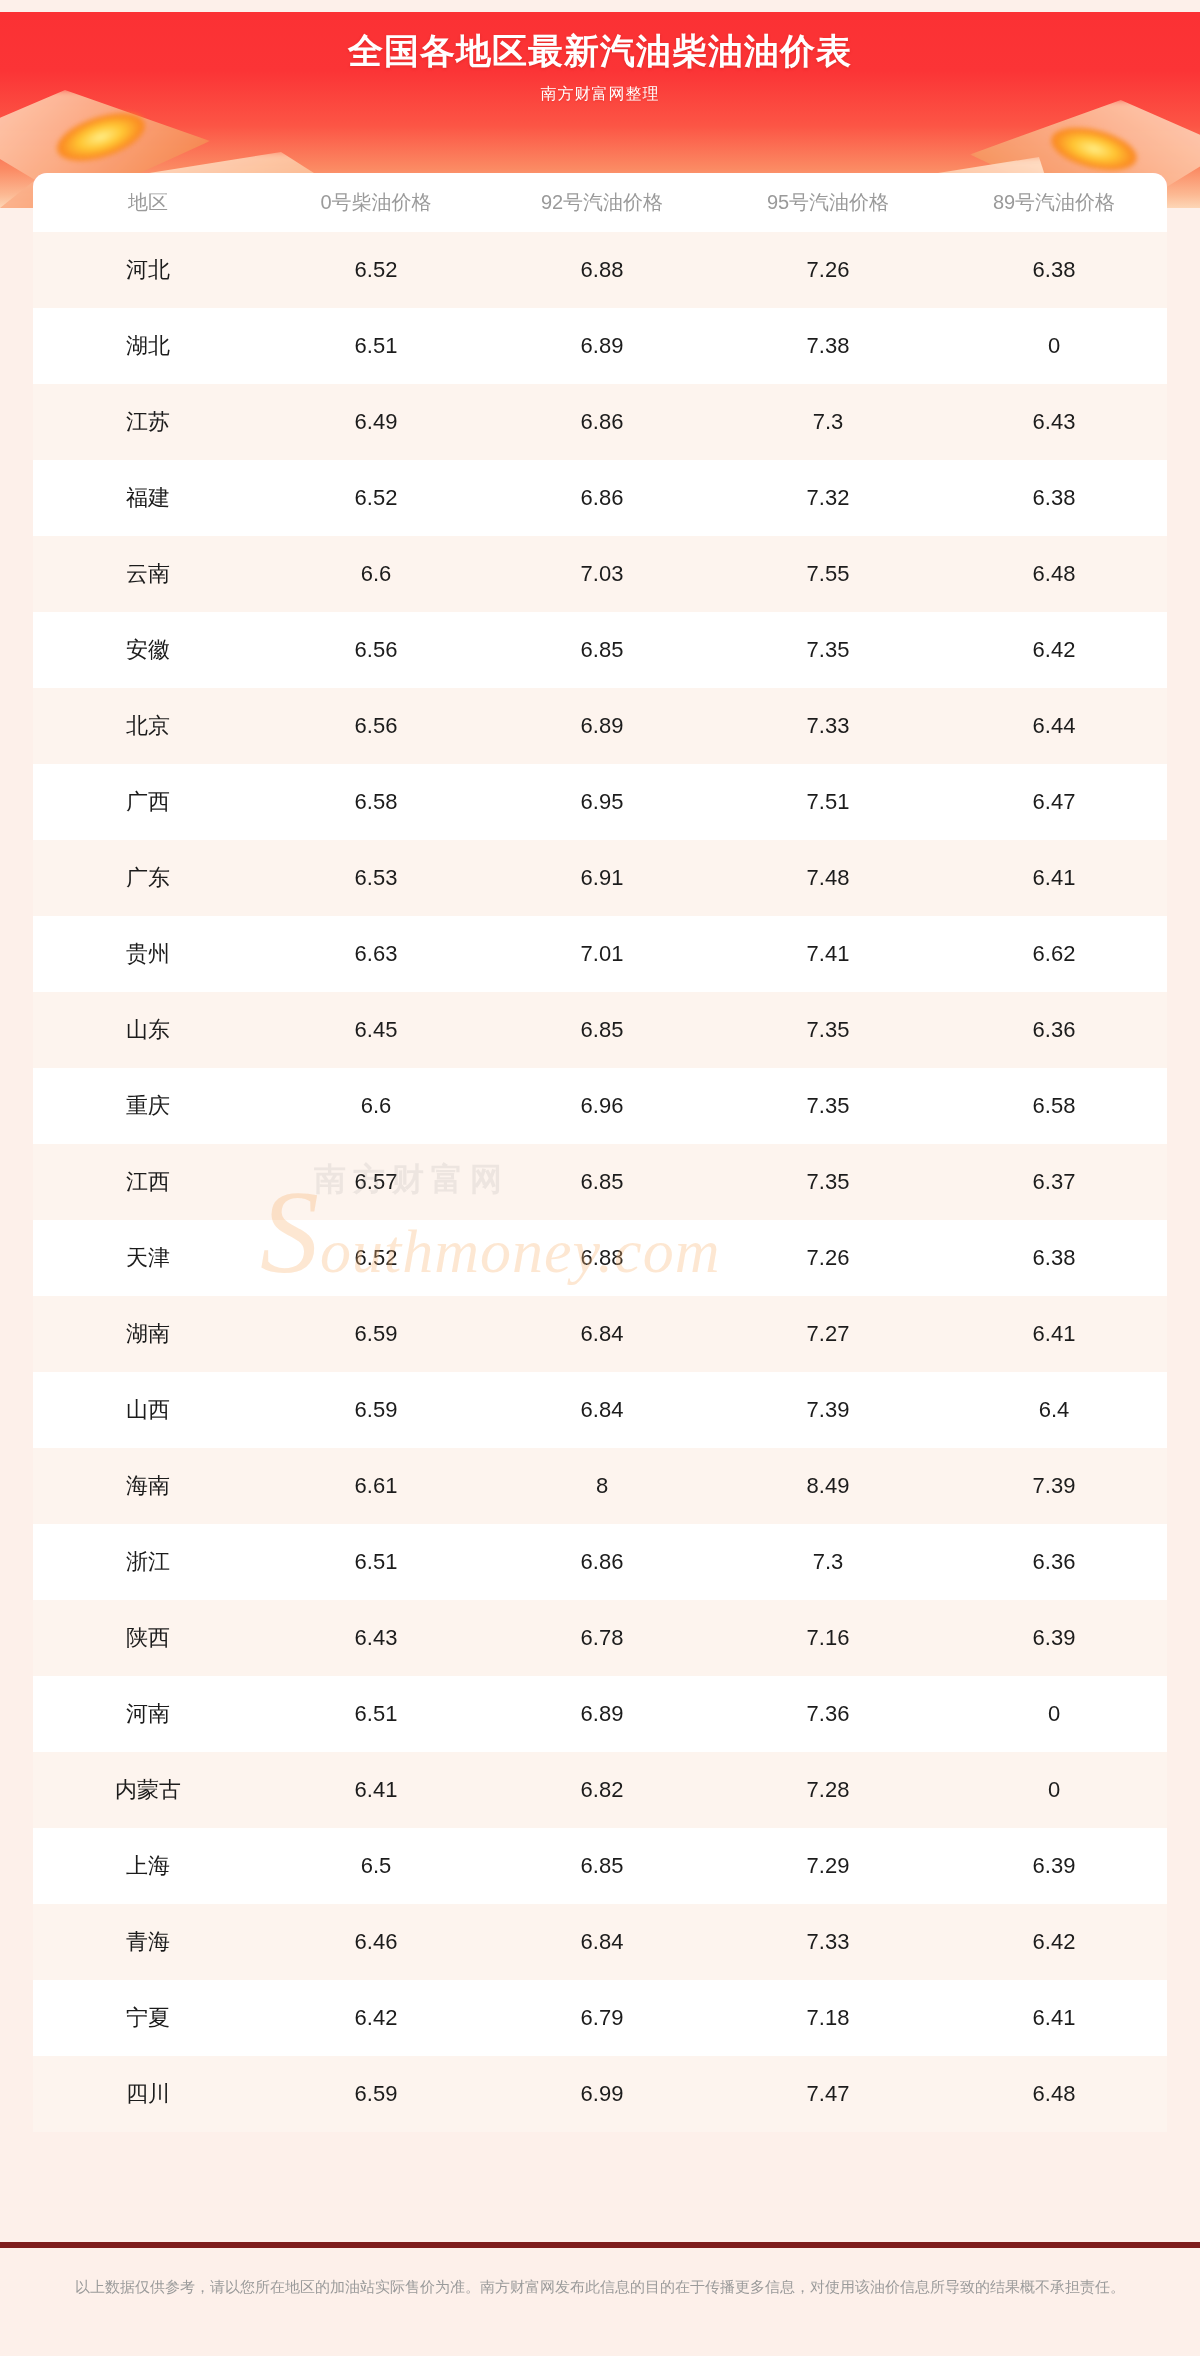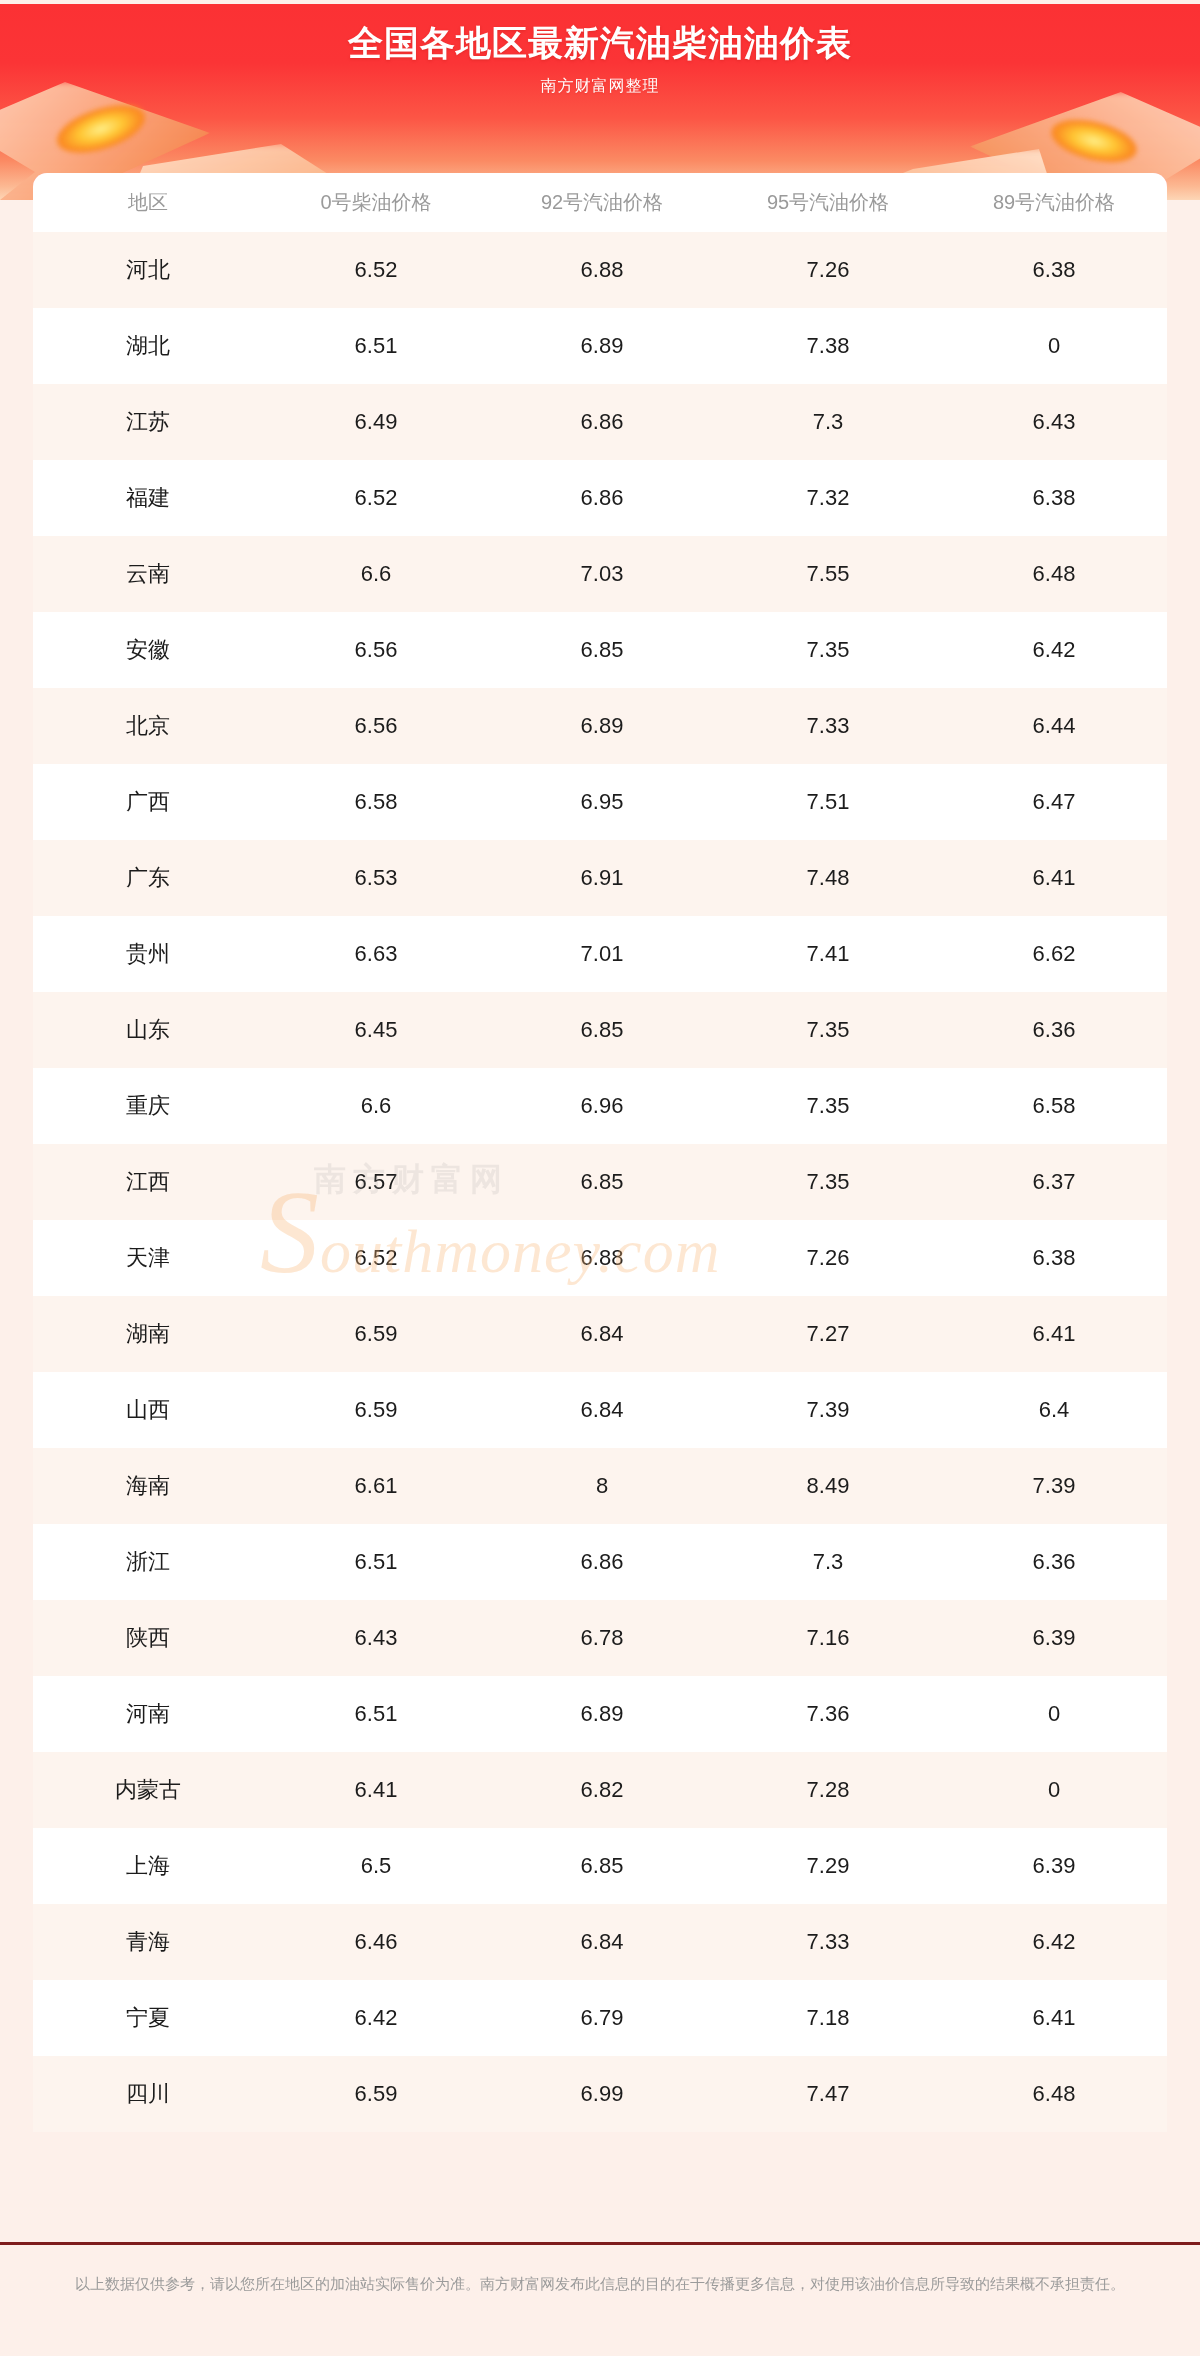--- a/index.html
+++ b/index.html
@@ -6,21 +6,21 @@
   html, body { width:1200px; height:2356px; }
   body {
     font-family:"Liberation Sans","DejaVu Sans",sans-serif;
     background:#fdf0ea;
     position:relative;
     overflow:hidden;
   }
 
   
   .banner{
-    position:absolute; left:0; top:4px; width:1200px; height:196px;
+    position:absolute; left:0; top:12px; width:1200px; height:196px;
     background:linear-gradient(180deg,#fb3134 0%,#fb3436 30%,#fc5545 58%,#fb8a63 80%,#fcb892 93%,#fdd6b6 100%);
     overflow:hidden;
   }
   
   .deco{ position:absolute; pointer-events:none; }
   .arrow-l{
     left:-40px; top:78px; width:250px; height:150px;
     background:linear-gradient(135deg,#ffd9c4 0%,#fbab83 45%,#f2732f 100%);
     clip-path:polygon(0% 30%,42% 0%,100% 34%,58% 66%,100% 100%,42% 74%,0% 100%,30% 60%);
     filter:blur(3px); opacity:.95;
@@ -112,21 +112,21 @@
     font-style:italic; font-size:62px; letter-spacing:1px;
     color:rgba(249,183,118,.33);
     white-space:nowrap;
   }
   .wm-en .big{ font-size:118px; line-height:0; }
 
   
   .footer{
     position:absolute; left:0; bottom:0; width:1200px; height:114px;
     background:#fdf0ea;
-    border-top:3px solid #7f1d1d;
+    border-top:6px solid #7f1d1d;
     z-index:4;
   }
   .footer-text{
     padding:26px 74px 0 74px;
     text-align:center; line-height:1.75;
     font-size:15px; color:#9b9b9b;
   }
 </style>
 </head>
 <body>

